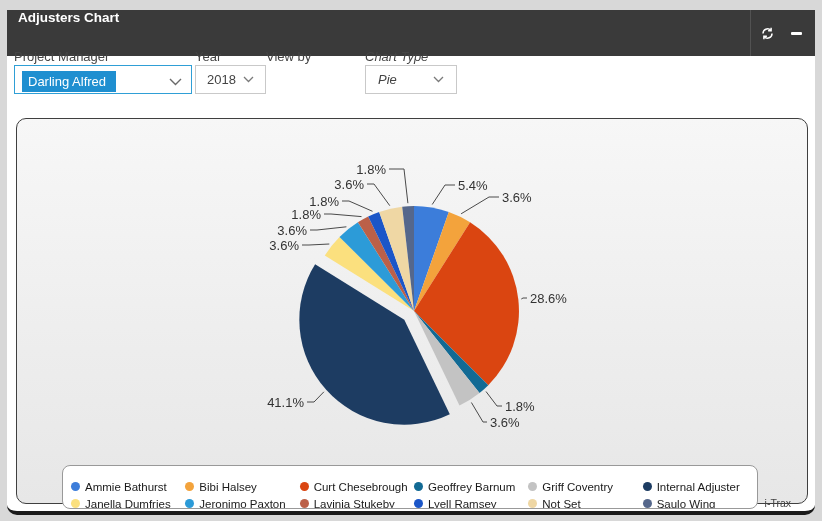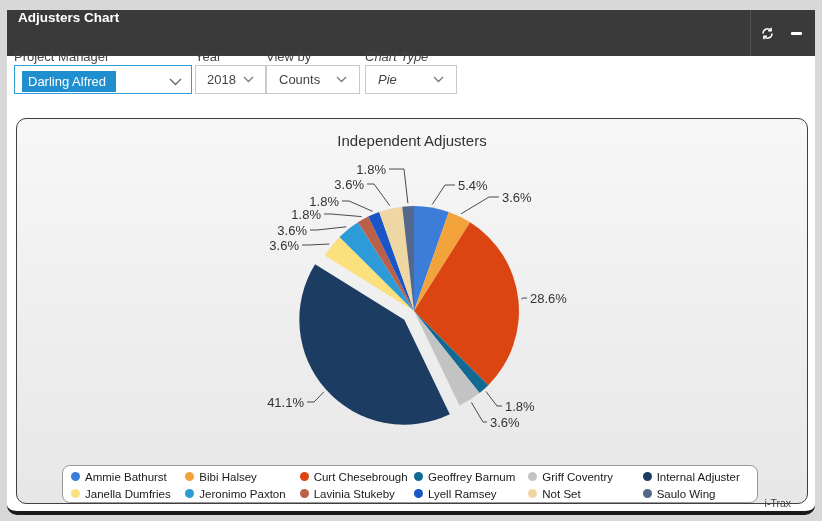--- a/index.html
+++ b/index.html
@@ -46,23 +46,23 @@
   }
   .panel-title {
     position:absolute; top:13px; left:0; width:100%; text-align:center;
     font-size:15px; color:#333333;
   }
   .pie-svg { position:absolute; left:0; top:0; }
   .pie-svg text { font-family:"Liberation Sans", sans-serif; font-size:13px; fill:#333333; }
 
   
   .legend {
-    position:absolute; left:45px; top:346px; width:696px; height:38px;
+    position:absolute; left:45px; top:346px; width:696px; height:44px;
     background:#ffffff; border:1px solid #999999; border-radius:8px;
-    padding:2px 0 0 8px; overflow:hidden;
+    padding:12px 0 0 8px; overflow:hidden;
   }
   .legend-row { display:flex; height:17px; align-items:center; }
   .legend-item { width:115px; display:flex; align-items:center; gap:5px; cursor:pointer; }
   .legend-dot { width:9px; height:9px; border-radius:50%; flex:none; }
   .legend-name { font-size:11.5px; color:#1a1a1a; white-space:nowrap; }
 
   .itrax { position:absolute; top:487px; right:24px; font-size:10.5px; color:#444444; z-index:5; }
 </style>
 </head>
 <body>
@@ -102,40 +102,33 @@
     <div class="select">
       <span>2018</span>
       <svg class="chev" width="11" height="7" viewBox="0 0 11 7" fill="none" stroke="#7a7a7a" stroke-width="1.3">
           <polyline points="1,1 5.5,5.5 10,1"></polyline>
         </svg>
     </div>
   </div>
 
   <div class="filter f-view">
     <div class="filter-label">View by</div>
-    <div class="select">
-      <span>Counts</span>
-      <svg class="chev" width="11" height="7" viewBox="0 0 11 7" fill="none" stroke="#7a7a7a" stroke-width="1.3">
-          <polyline points="1,1 5.5,5.5 10,1"></polyline>
-        </svg>
-    </div>
   </div>
 
   <div class="filter f-type">
     <div class="filter-label">Chart Type</div>
     <div class="select">
       <span>Pie</span>
       <svg class="chev" width="11" height="7" viewBox="0 0 11 7" fill="none" stroke="#7a7a7a" stroke-width="1.3">
           <polyline points="1,1 5.5,5.5 10,1"></polyline>
         </svg>
     </div>
   </div>
 
   <div class="panel">
-    <div class="panel-title">Independent Adjusters</div>
     <svg id="pie-svg" class="pie-svg" width="790" height="384" viewBox="0 0 790 384">
         <path d="M397.0,192.0 L397.0,87.0 A105,105 0 0 1 431.8,93.0 Z" fill="#3c7dda"></path>
         <polyline points="415.2,85.5 428,66 438,66" fill="none" stroke="#4a4a4a" stroke-width="1"></polyline>
         <text x="441" y="66" text-anchor="start" dominant-baseline="central">5.4%</text>
         <path d="M397.0,192.0 L431.8,93.0 A105,105 0 0 1 453.1,103.3 Z" fill="#f3a33c"></path>
         <polyline points="444.1,94.8 472,78 482,78" fill="none" stroke="#4a4a4a" stroke-width="1"></polyline>
         <text x="485" y="78" text-anchor="start" dominant-baseline="central">3.6%</text>
         <path d="M397.0,192.0 L453.1,103.3 A105,105 0 0 1 471.3,266.2 Z" fill="#da4511"></path>
         <polyline points="504.3,180.0 506,179 510,179" fill="none" stroke="#4a4a4a" stroke-width="1"></polyline>
         <text x="513" y="179" text-anchor="start" dominant-baseline="central">28.6%</text>

